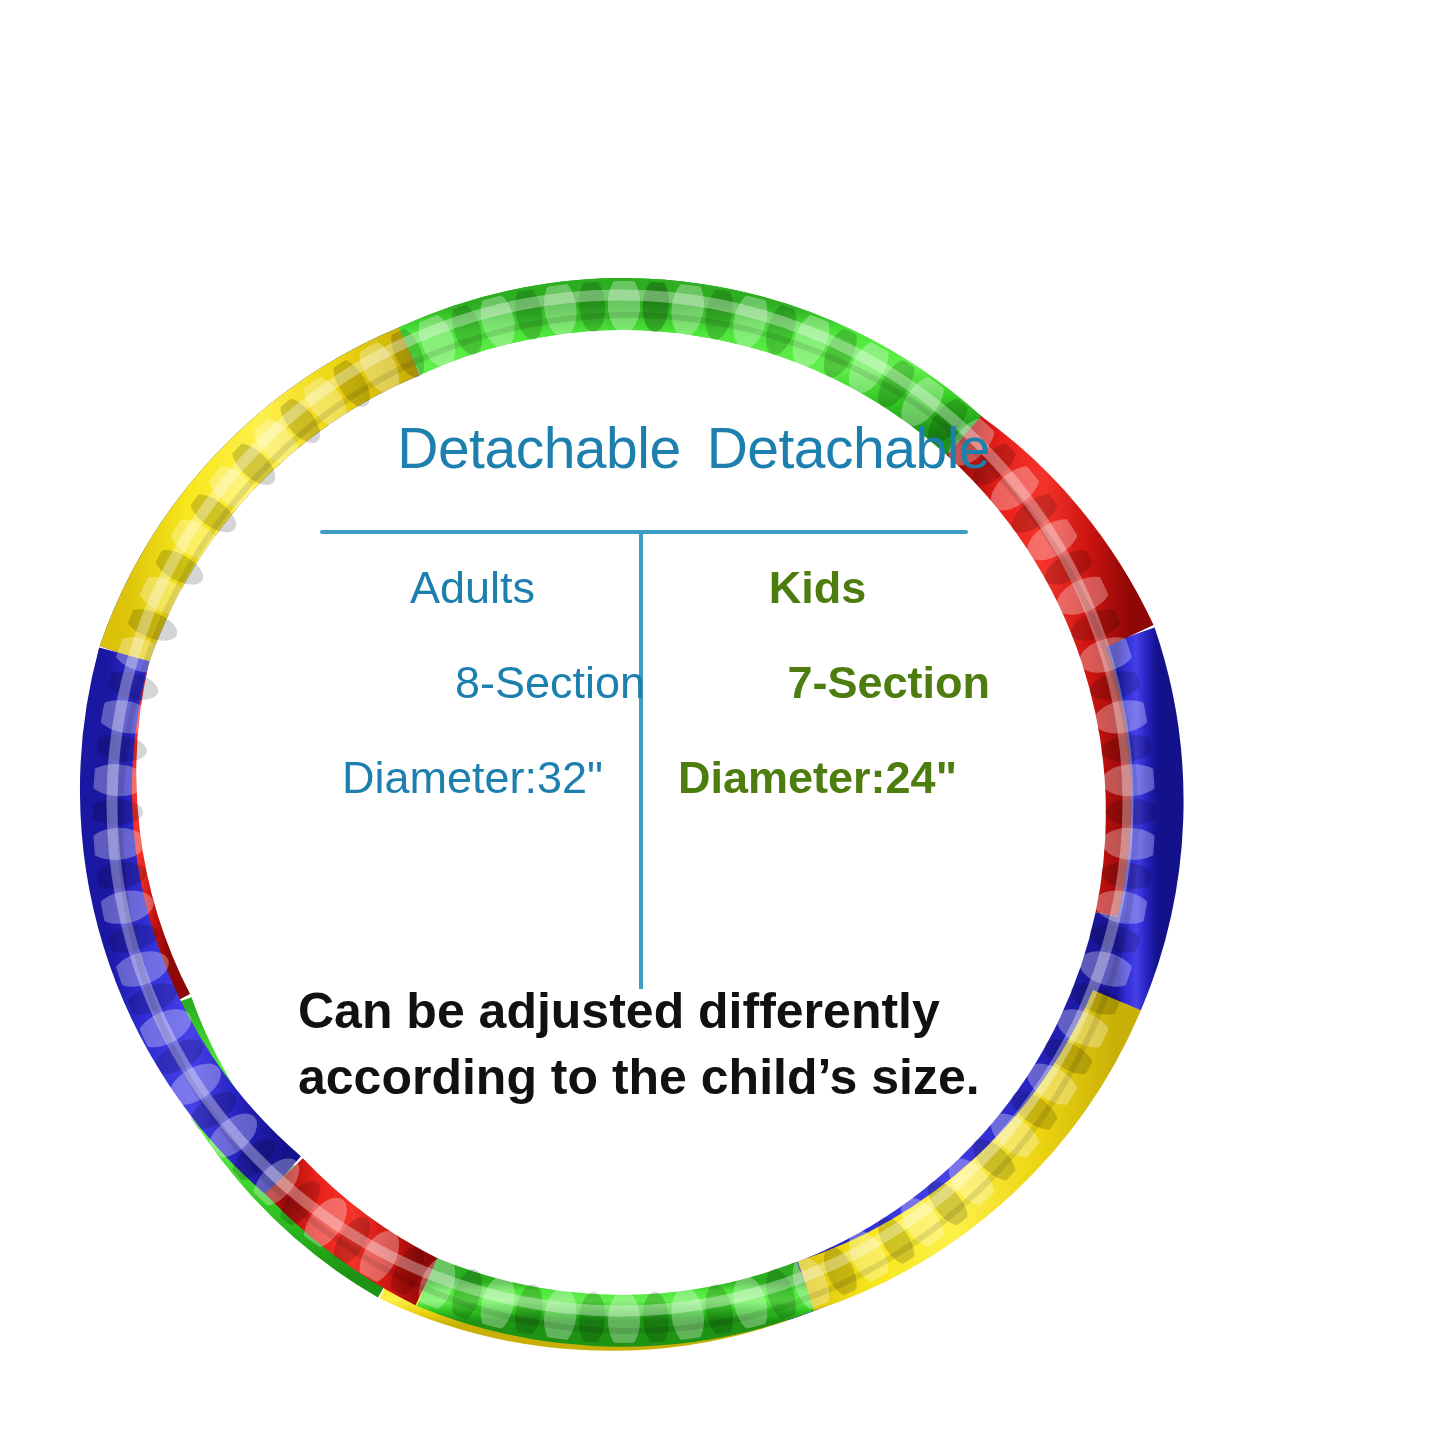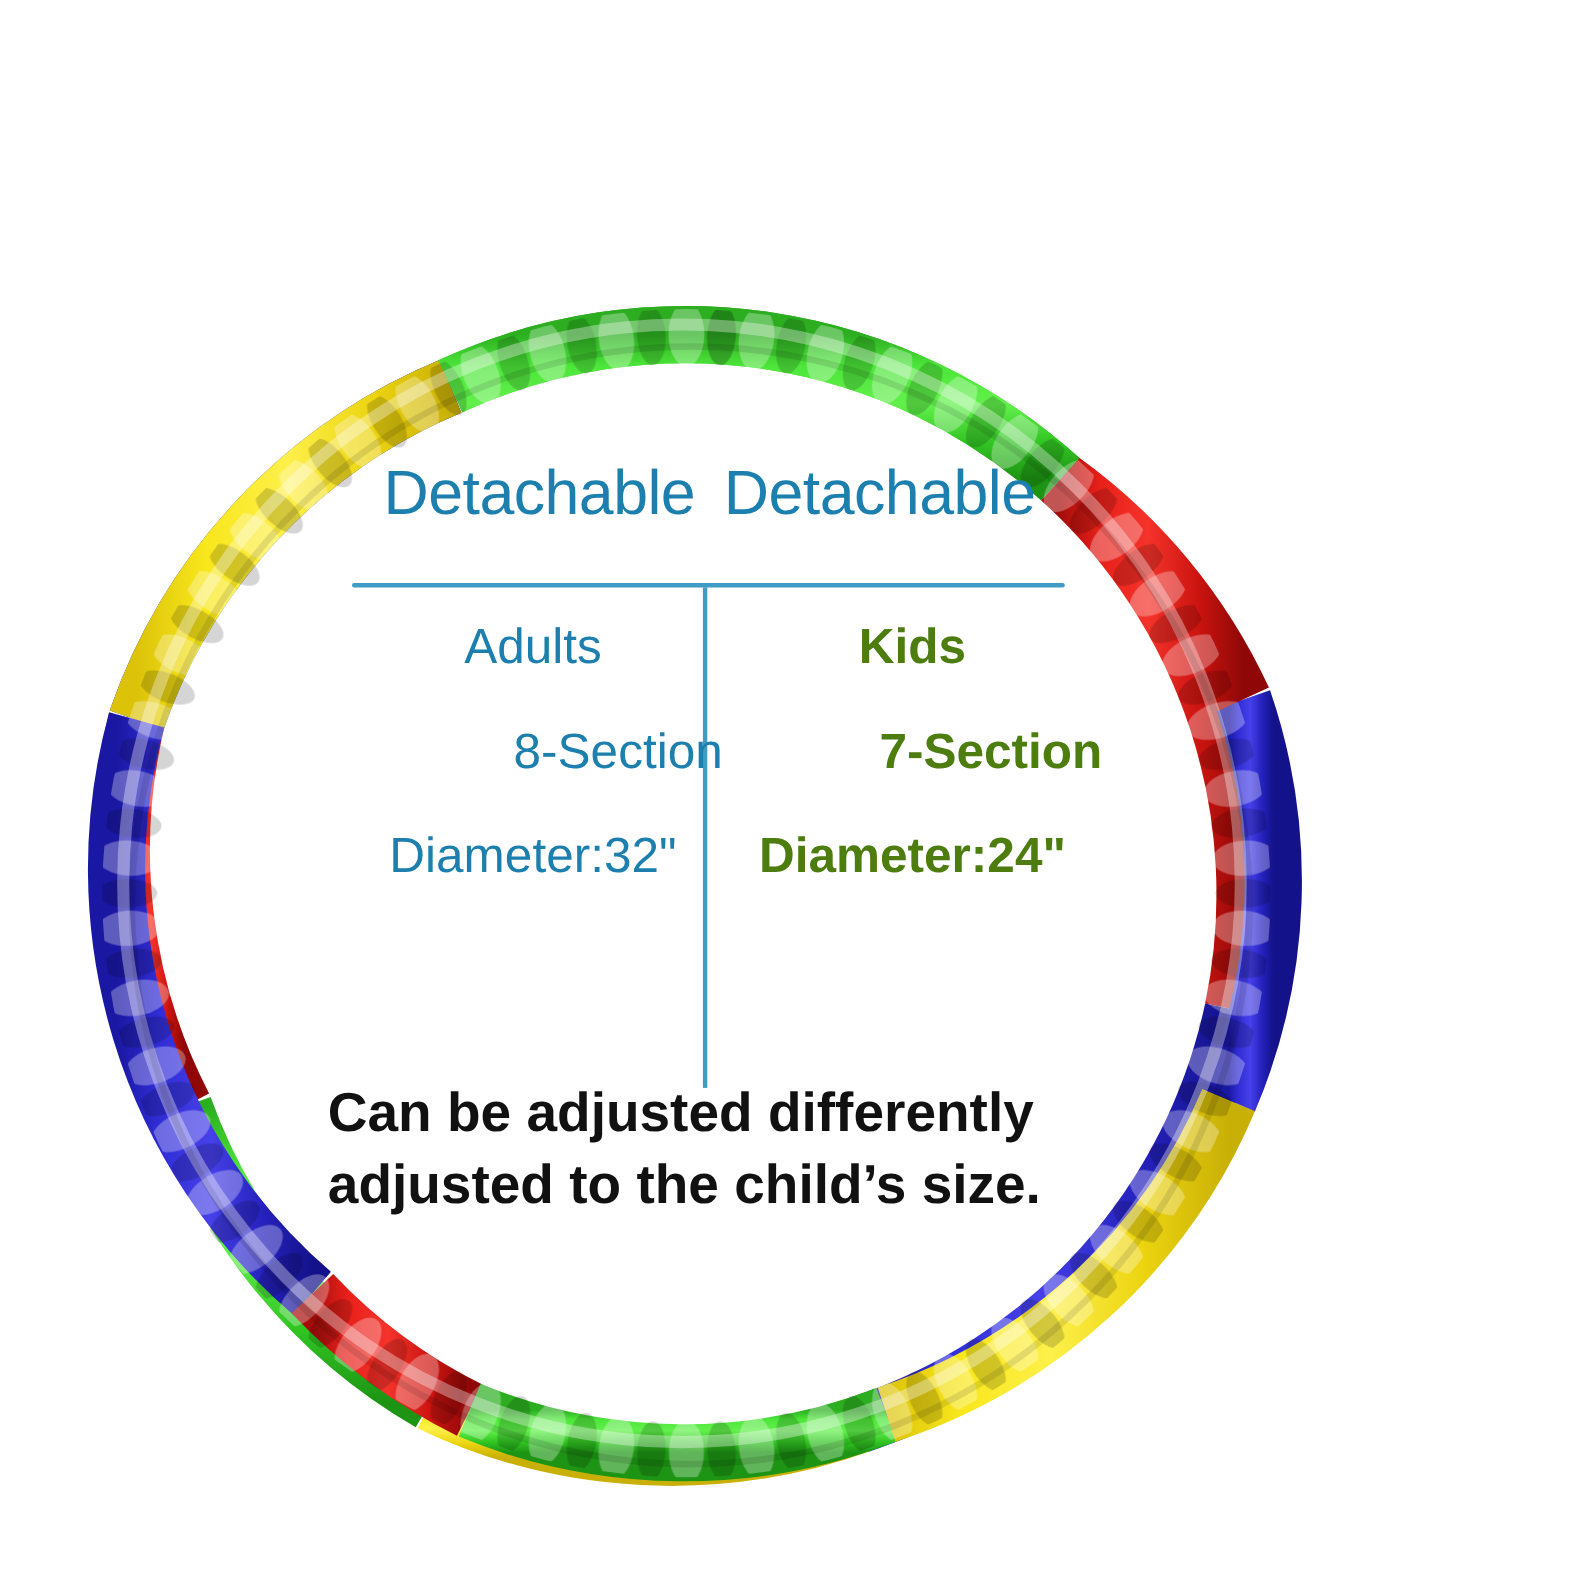--- a/index.html
+++ b/index.html
@@ -25,21 +25,21 @@
 
   
   .info-panel {
     position: absolute;
     left: 300px;
     top: 420px;
     width: 690px;
   }
   .headers {
     display: flex;
-    justify-content: center;
+    justify-content: flex-end;
     align-items: baseline;
     gap: 26px;
     white-space: nowrap;
   }
   .hdr {
     font-size: 57px;
     letter-spacing: -0.5px;
     color: #1c7fae;
     line-height: 1.0;
   }
@@ -56,21 +56,21 @@
     position: absolute;
     left: 339px;
     top: 114px;
     width: 4px;
     height: 455px;
     background: #3f9cc4;
   }
 
   .cols {
     position: absolute;
-    left: 12px;
+    left: 0;
     top: 145px;
     width: 690px;
     display: flex;
   }
   .col {
     width: 50%;
     text-align: center;
   }
   .col .line {
     line-height: 1.0;
@@ -331,16 +331,16 @@
       <div class="col col-kids">
         <div class="line l1">Kids</div>
         <div class="line l2">7-Section</div>
         <div class="line l3">Diameter:24"</div>
       </div>
     </div>
   </div>
 
   <div class="caption">
     <div>Can be adjusted differently</div>
-    <div>adjusted to the child’s size.</div>
+    <div>according to the child’s size.</div>
   </div>
 
 </div>
 
 </body></html>

